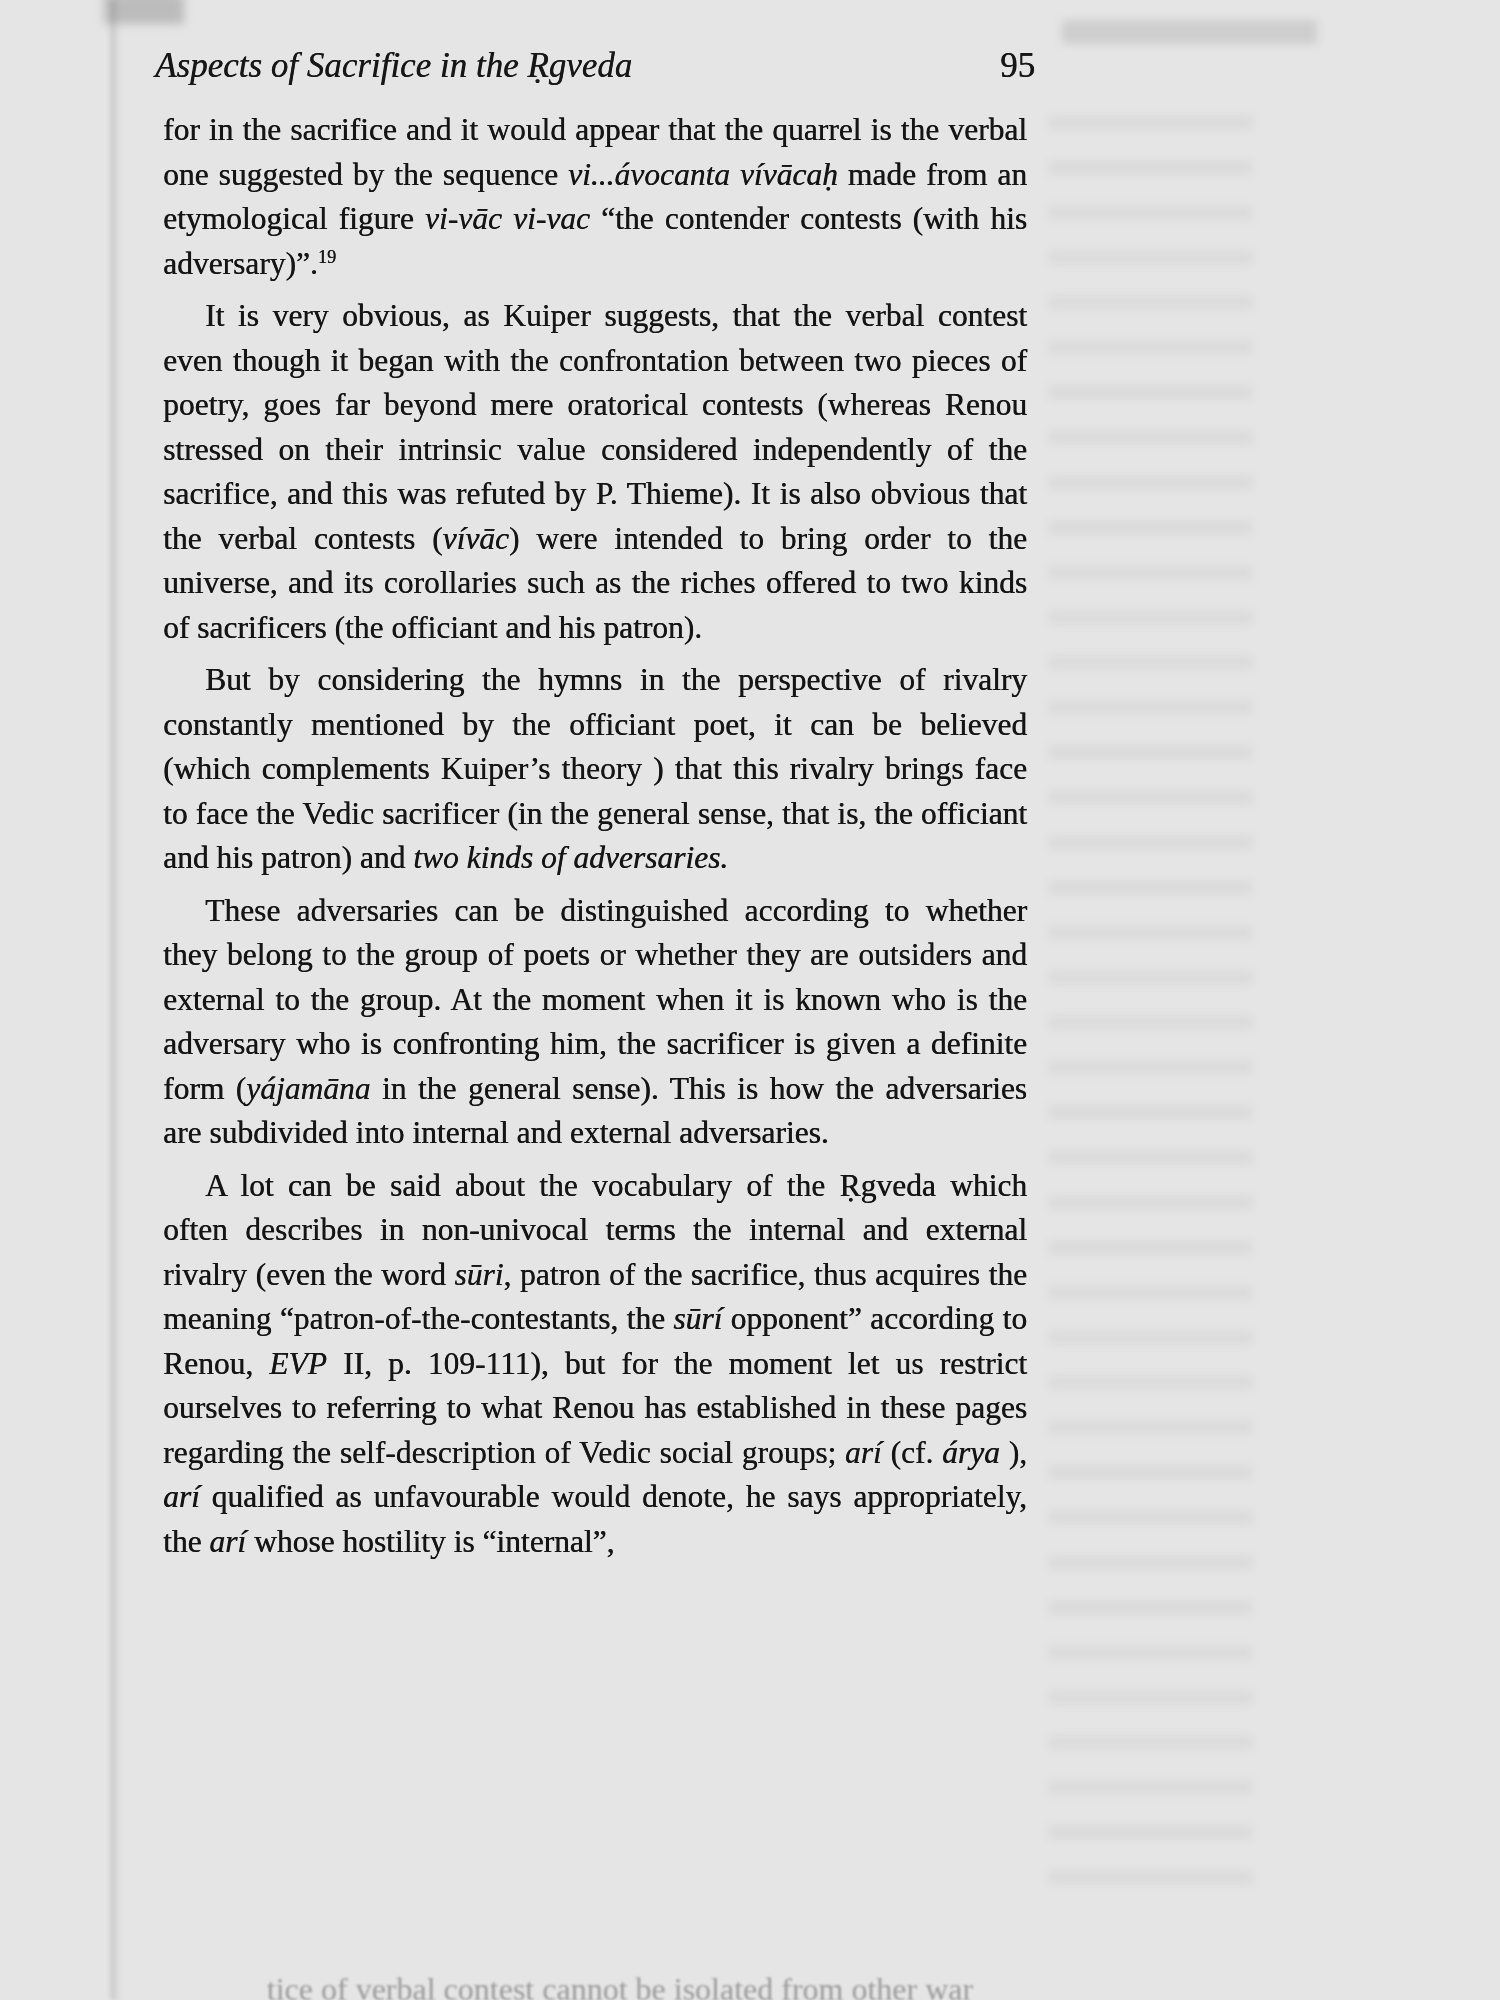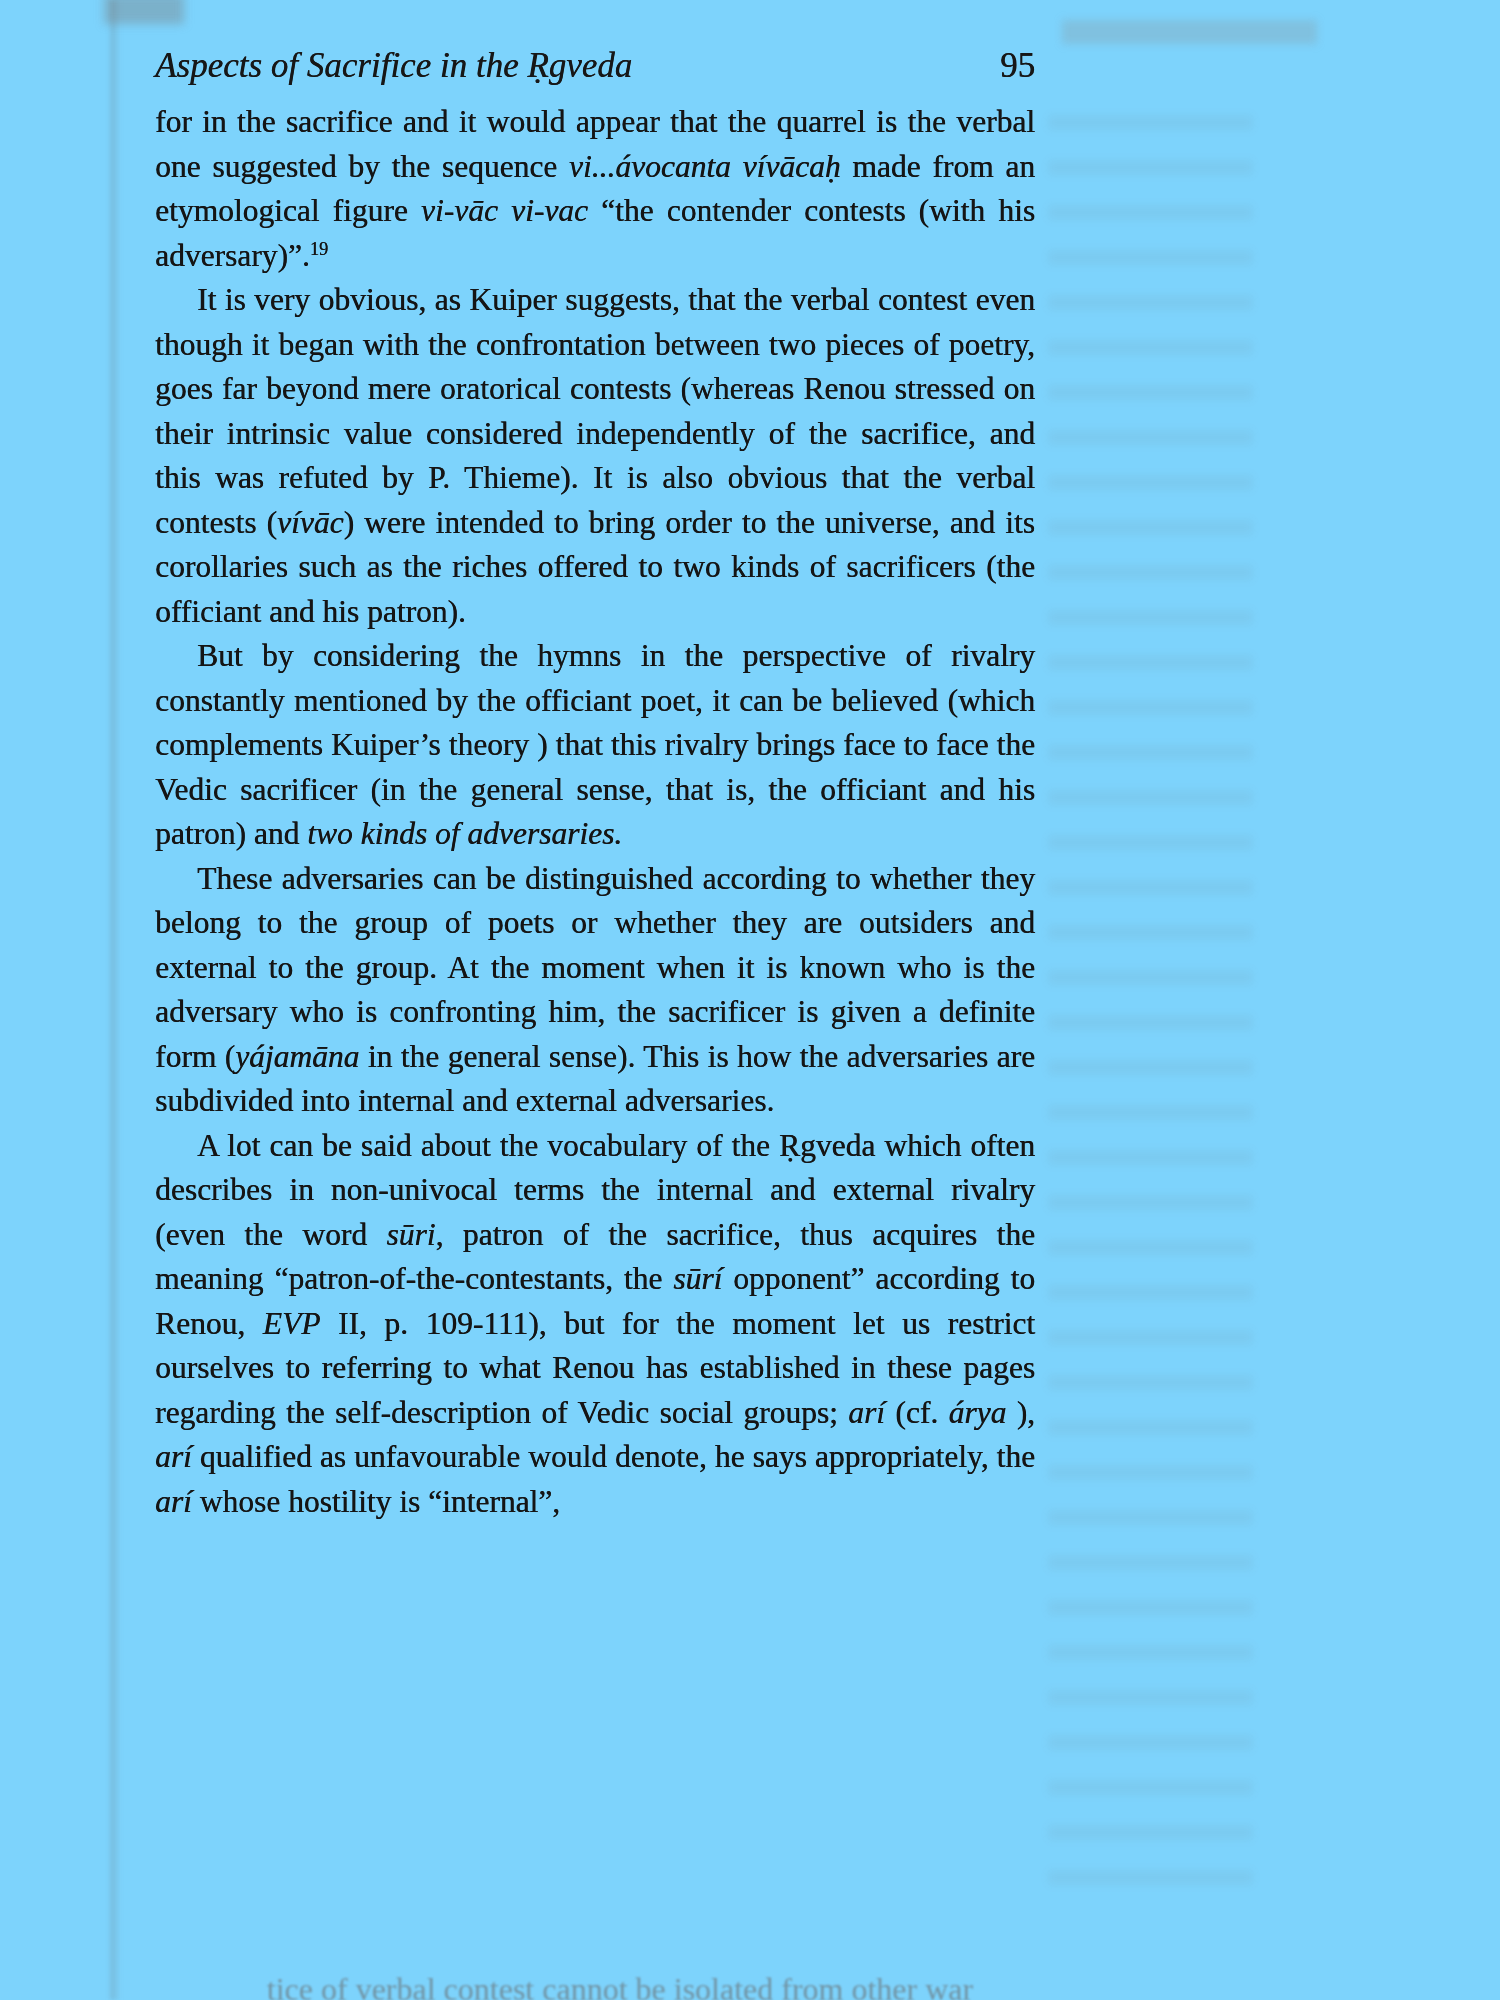--- a/index.html
+++ b/index.html
@@ -3,21 +3,21 @@
 <meta charset="utf-8">
 <style>
   html, body {
     margin: 0; padding: 0;
     width: 1500px; height: 2000px;
     background: #ffffff;
     font-family: "Liberation Serif", "DejaVu Serif", serif;
   }
   .scan {
     position: absolute; inset: 0;
-    background: #7dd3fc;
+    background: #e5e5e5;
     overflow: hidden;
   }
   
   .page-edge-left {
     position: absolute; left: 110px; top: 0; width: 10px; height: 100%;
     background: linear-gradient(to right, rgba(100,100,100,0.22), rgba(120,120,120,0.03));
     filter: blur(2px);
   }
   .corner-mark-top-left {
     position: absolute; left: 104px; top: -6px; width: 80px; height: 30px;
@@ -45,21 +45,21 @@
   .running-title { font-style: italic; font-size: 35px; }
   .page-number   { font-size: 35px; text-align: right; }
   
   .text-column {
     position: absolute; left: 155px; top: 100px; width: 880px;
     font-size: 31.5px; line-height: 44.5px;
     color: #151515;
     text-align: justify;
     text-shadow: 0.4px 0 0 currentColor;
   }
-  .text-column p { margin: 0; }
+  .text-column p { margin: 8px; }
   .text-column p.indent { text-indent: 42px; }
   .text-column sup { font-size: 0.58em; vertical-align: super; line-height: 0; }
   
   .bleed-line {
     position: absolute; left: 170px; bottom: -8px; width: 900px;
     font-size: 32px; text-align: center; white-space: nowrap;
     color: rgba(105,105,105,0.6);
     filter: blur(0.8px);
   }
 </style>

